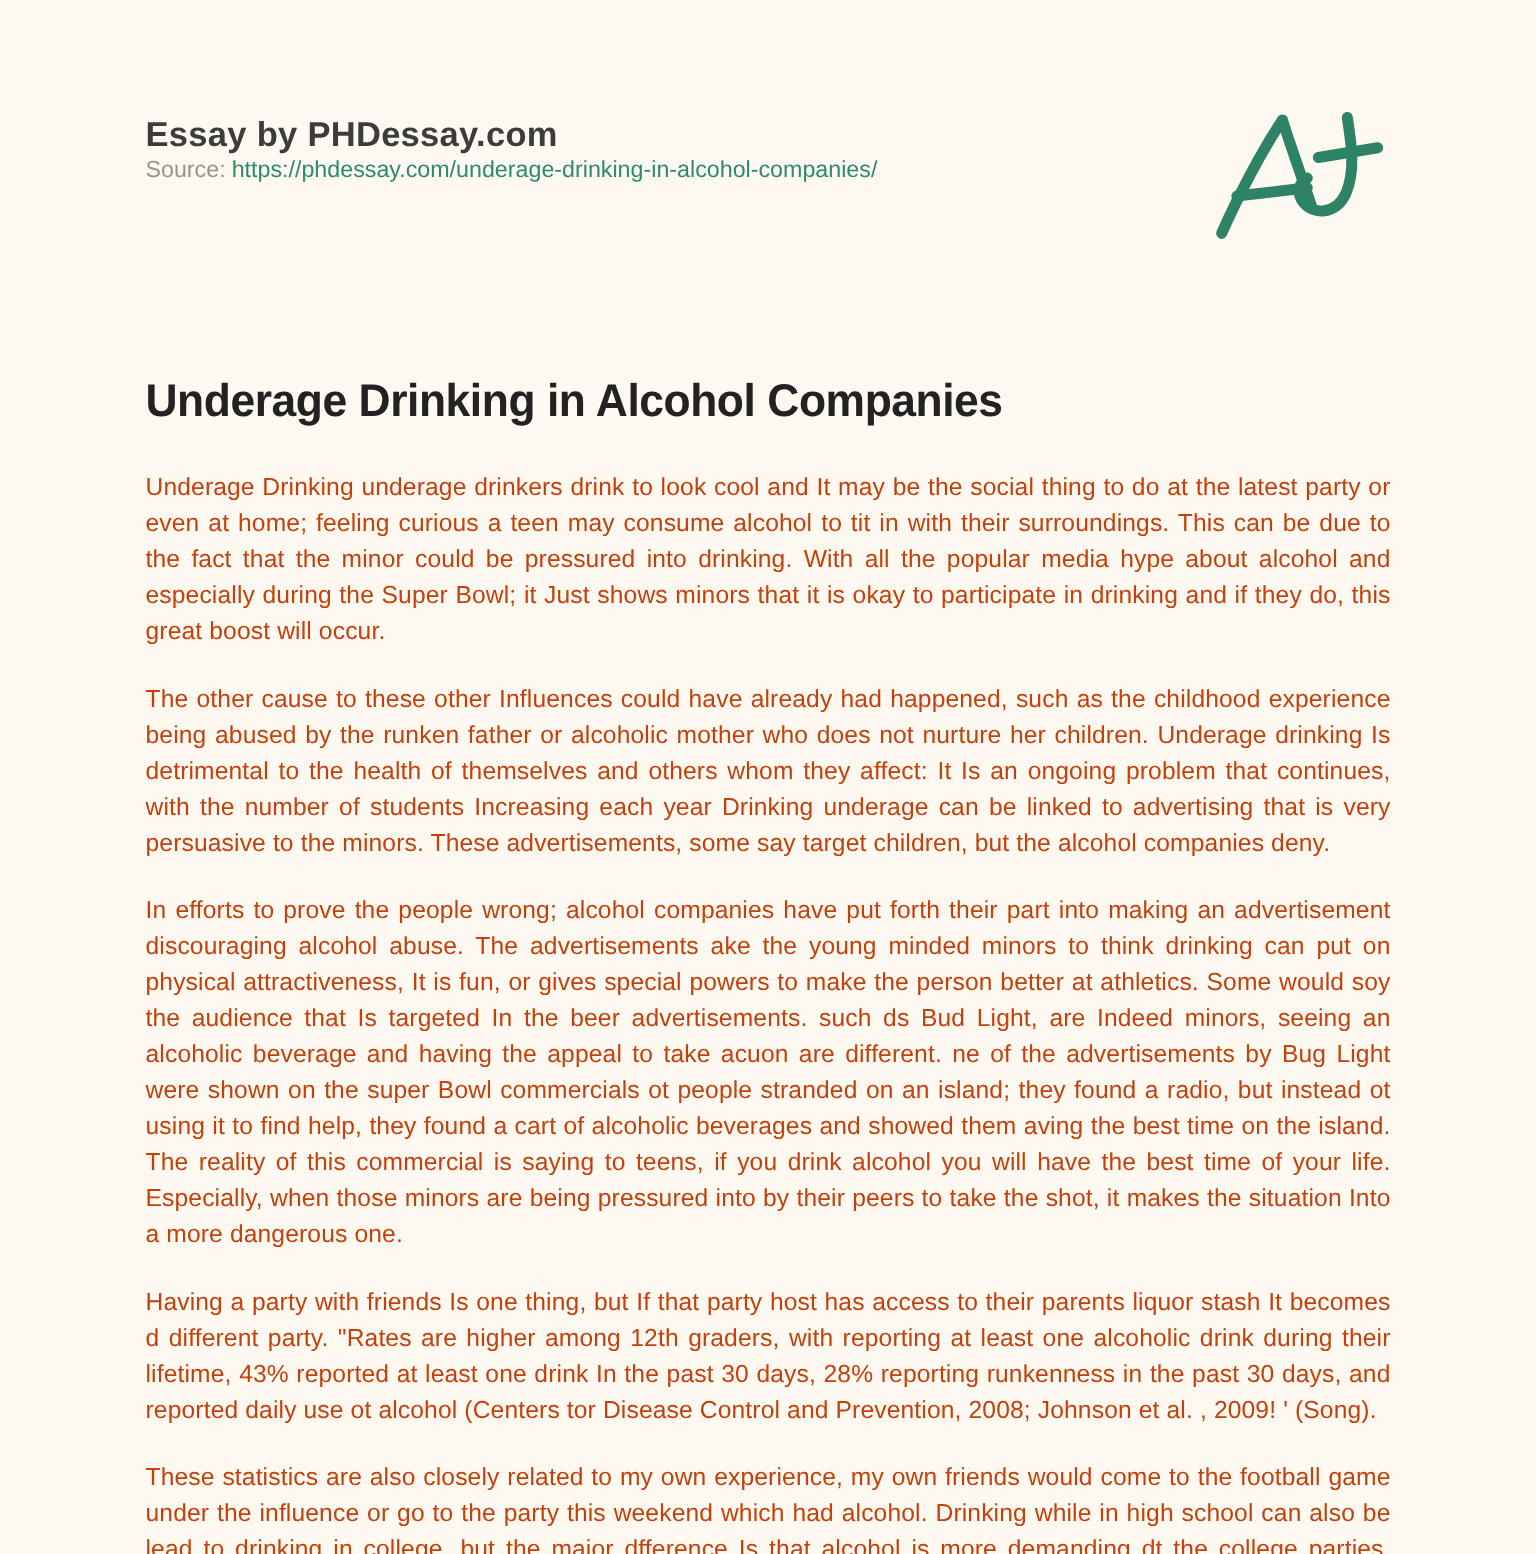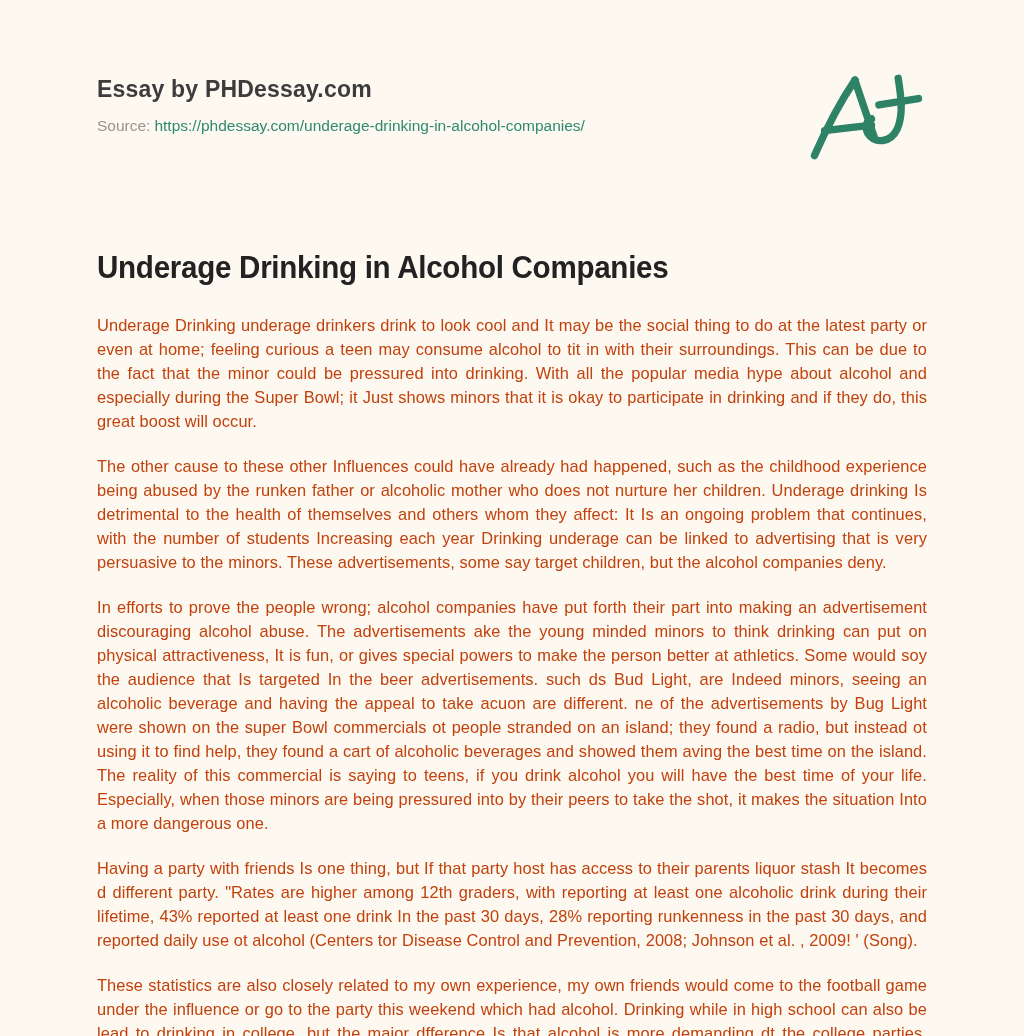--- a/index.html
+++ b/index.html
@@ -22,21 +22,21 @@
     align-items: flex-start;
   }
   .header-left { flex: 1; }
   .header-title {
     font-size: 23px;
     font-weight: 700;
     color: #3c3c3c;
     letter-spacing: 0.2px;
   }
   .source-line {
-    margin-top: 14px;
+    margin-top: 2px;
     font-size: 15.5px;
     color: #97958f;
   }
   .source-link {
     color: #2e8a6e;
     text-decoration: none;
     margin-left: 4px;
   }
   .logo {
     width: 122px;

